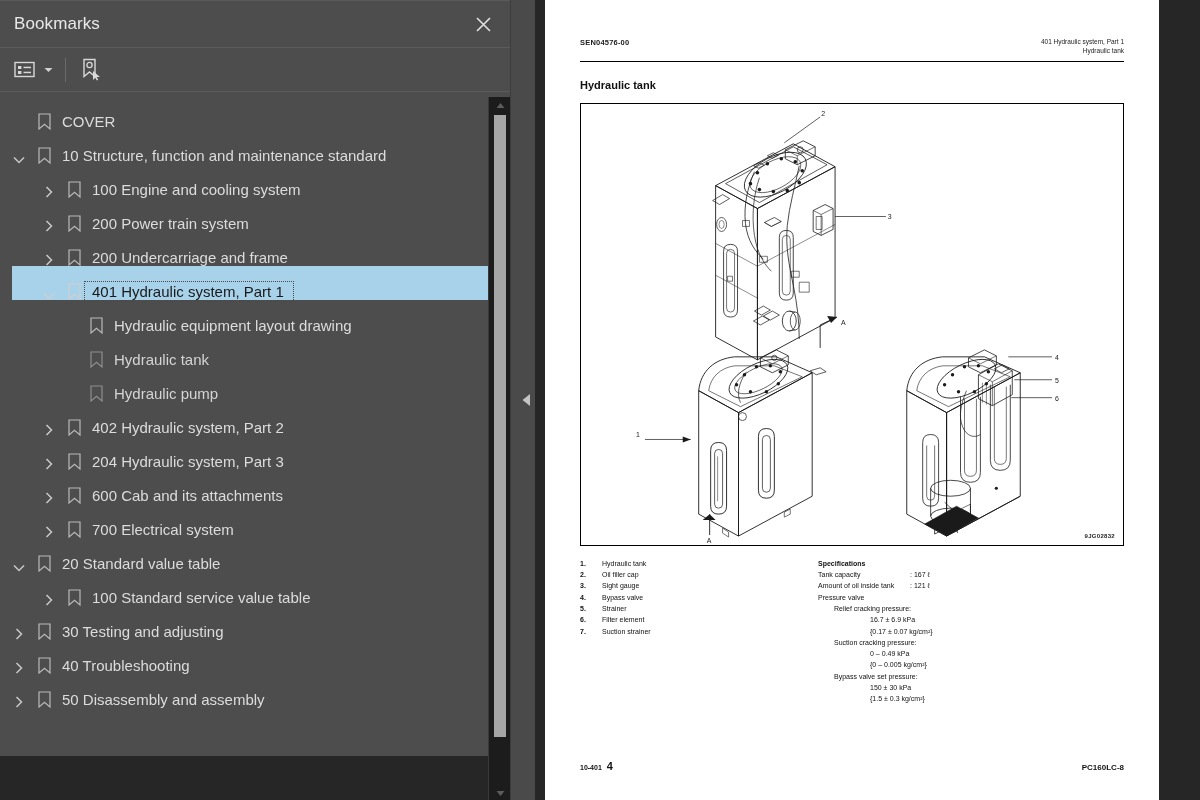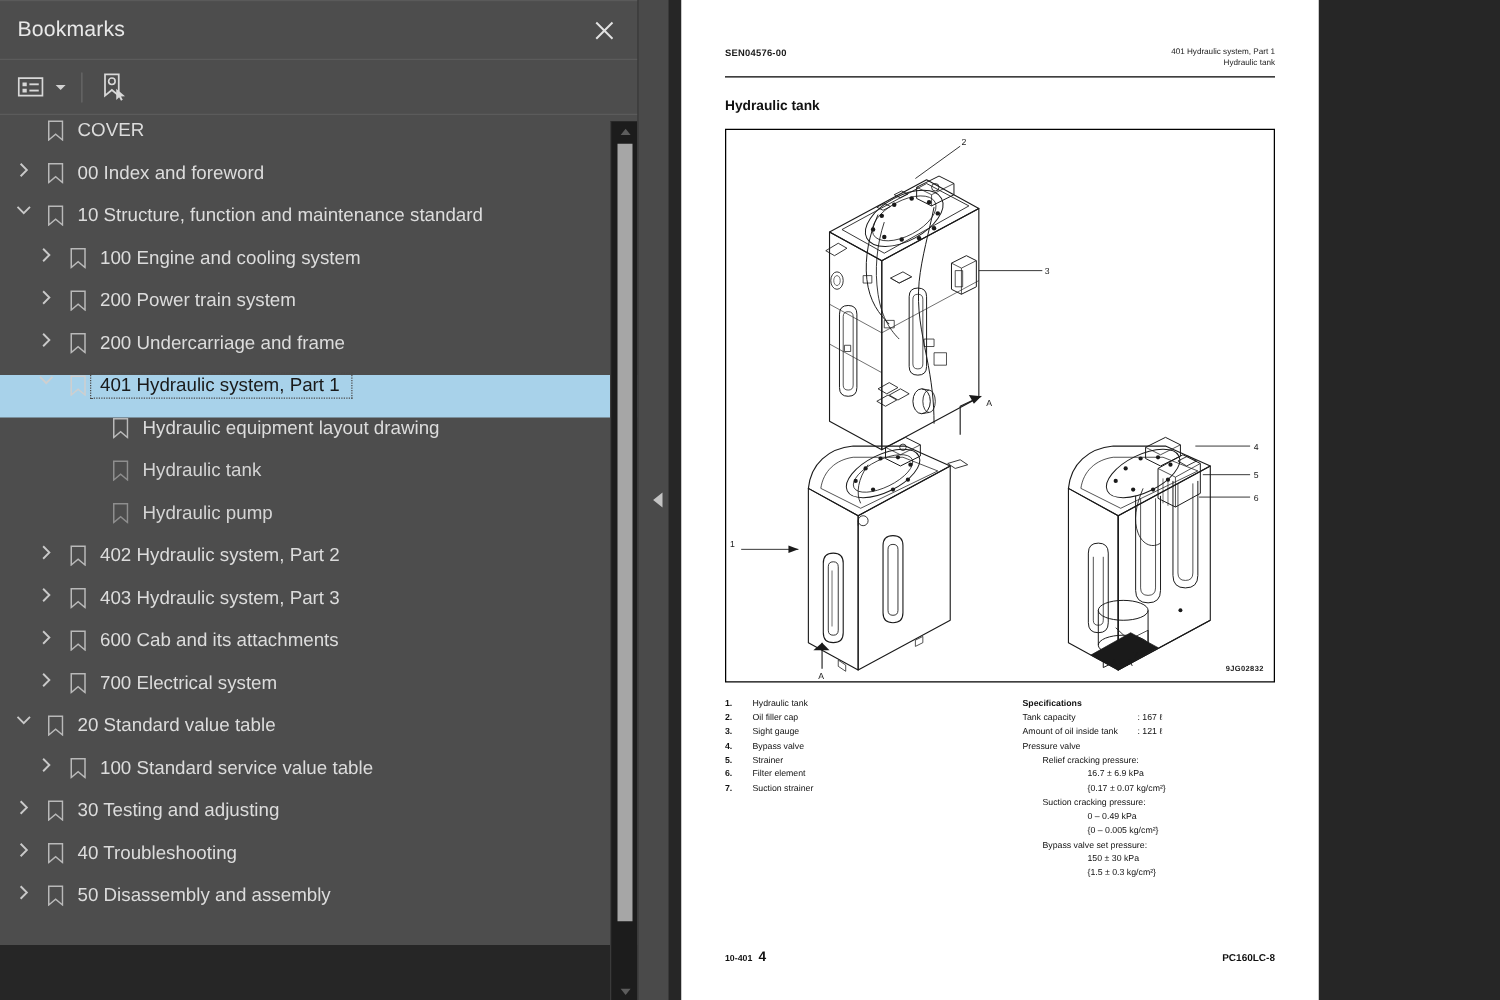--- a/index.html
+++ b/index.html
@@ -45,42 +45,42 @@
     height: 30px; padding: 0 4px; cursor: pointer; color: #d8d8d8;
   }
   .tb-caret { width: 14px; display:flex; align-items:center; justify-content:center; cursor:pointer; }
   .tb-sep { width: 1px; height: 24px; background: #6a6a6a; margin: 0 8px; }
 
   .sb-tree {
     flex: 1 1 auto; position: relative; overflow: hidden;
     padding-top: 4px;
   }
   .tree-row {
-    height: 34px; display: flex; align-items: flex-start;
+    height: 34px; display: flex; align-items: flex-end;
     color: #dcdcdc; font-size: 15px; white-space: nowrap;
     cursor: pointer; padding-right: 20px;
   }
   .tree-row .twisty {
     width: 26px; flex: 0 0 26px; display: flex; align-items: center; justify-content: center;
     color: #c9c9c9;
   }
   .tree-row .bm-ico {
     width: 24px; flex: 0 0 24px; display: flex; align-items: center; justify-content: center;
     color: #b9b9b9;
   }
   .tree-row .lbl { padding-left: 6px; padding-right: 8px; }
   .tree-row.selected { background: #a8d2ea; }
   .tree-row.selected .lbl { color: #1a1a1a; outline: 1px dotted #4a4a4a; outline-offset: 1px; }
   .tree-row.selected .twisty, .tree-row.selected .bm-ico { color: #cfcfcf; }
   .tree-row.dim .bm-ico { color: #8e8e8e; }
   .tree-row.dim .lbl { color: #d4d4d4; }
 
   
   .lvl0 { padding-left: 6px; }
-  .lvl1 { padding-left: 24px; }
+  .lvl1 { padding-left: 24px; margin-left: 12px; }
   .lvl2 { padding-left: 58px; }
 
   
   .sb-scroll {
     position: absolute; right: 0; top: 96px; width: 22px; height: 704px;
     background: #1c1c1c; border-left: 1px solid #3a3a3a;
   }
   .sb-scroll .arrow {
     width: 22px; height: 16px; display: flex; align-items: center; justify-content: center;
     cursor: pointer;
@@ -104,21 +104,21 @@
     position: relative; display: flex; justify-content: flex-start;
   }
   .collapse-handle {
     position: absolute; left: -17px; top: 385px;
     width: 16px; height: 30px;
     display: flex; align-items: center; justify-content: center;
     cursor: pointer;
   }
   .page {
     position: absolute; left: 10px; top: 0;
-    width: 510px; height: 800px;
+    width: 614px; height: 800px;
     background: #ffffff;
     color: #000;
   }
   .page-inner { position: relative; width: 100%; height: 100%; padding: 0 35px; }
 
   .pg-head {
     display: flex; justify-content: space-between; align-items: flex-start;
     padding-top: 38px;
   }
   .pg-head .left { font-size: 7.5px; font-weight: bold; color: #1b1b1b; letter-spacing: .2px; }
@@ -204,33 +204,20 @@
           <div class="twisty empty"></div>
           <div class="bm-ico">
             <svg width="13" height="17" viewBox="0 0 13 17">
               <path d="M1 1 h11 v15 l-5.5 -4.6 l-5.5 4.6 z" fill="none" stroke="currentColor" stroke-width="1.2"></path>
             </svg>
           </div>
           <div class="lbl">COVER</div>
         </div>
         <div class="tree-row lvl0">
           <div class="twisty">
-            <svg width="8" height="12" viewBox="0 0 8 12">
-              <path d="M1.5 1 L6.5 6 L1.5 11" fill="none" stroke="currentColor" stroke-width="1.5"></path>
-            </svg>
-          </div>
-          <div class="bm-ico">
-            <svg width="13" height="17" viewBox="0 0 13 17">
-              <path d="M1 1 h11 v15 l-5.5 -4.6 l-5.5 4.6 z" fill="none" stroke="currentColor" stroke-width="1.2"></path>
-            </svg>
-          </div>
-          <div class="lbl">00 Index and foreword</div>
-        </div>
-        <div class="tree-row lvl0">
-          <div class="twisty">
             <svg width="12" height="8" viewBox="0 0 12 8">
               <path d="M1 1.5 L6 6.5 L11 1.5" fill="none" stroke="currentColor" stroke-width="1.5"></path>
             </svg>
           </div>
           <div class="bm-ico">
             <svg width="13" height="17" viewBox="0 0 13 17">
               <path d="M1 1 h11 v15 l-5.5 -4.6 l-5.5 4.6 z" fill="none" stroke="currentColor" stroke-width="1.2"></path>
             </svg>
           </div>
           <div class="lbl">10 Structure, function and maintenance standard</div>
@@ -331,21 +318,21 @@
           <div class="twisty">
             <svg width="8" height="12" viewBox="0 0 8 12">
               <path d="M1.5 1 L6.5 6 L1.5 11" fill="none" stroke="currentColor" stroke-width="1.5"></path>
             </svg>
           </div>
           <div class="bm-ico">
             <svg width="13" height="17" viewBox="0 0 13 17">
               <path d="M1 1 h11 v15 l-5.5 -4.6 l-5.5 4.6 z" fill="none" stroke="currentColor" stroke-width="1.2"></path>
             </svg>
           </div>
-          <div class="lbl">403 Hydraulic system, Part 3</div>
+          <div class="lbl">204 Hydraulic system, Part 3</div>
         </div>
         <div class="tree-row lvl1">
           <div class="twisty">
             <svg width="8" height="12" viewBox="0 0 8 12">
               <path d="M1.5 1 L6.5 6 L1.5 11" fill="none" stroke="currentColor" stroke-width="1.5"></path>
             </svg>
           </div>
           <div class="bm-ico">
             <svg width="13" height="17" viewBox="0 0 13 17">
               <path d="M1 1 h11 v15 l-5.5 -4.6 l-5.5 4.6 z" fill="none" stroke="currentColor" stroke-width="1.2"></path>

